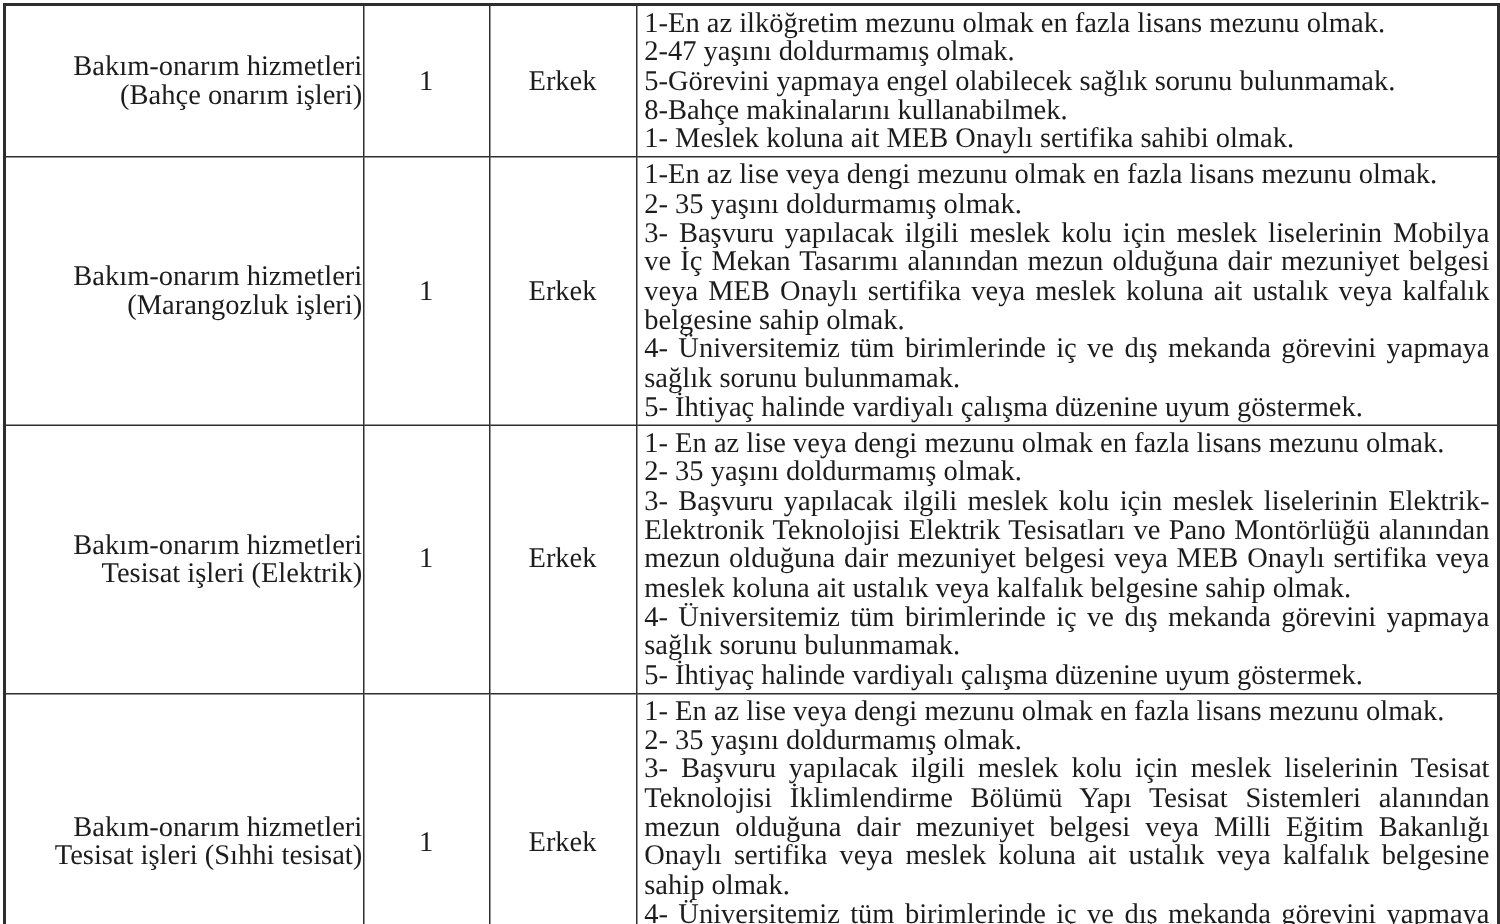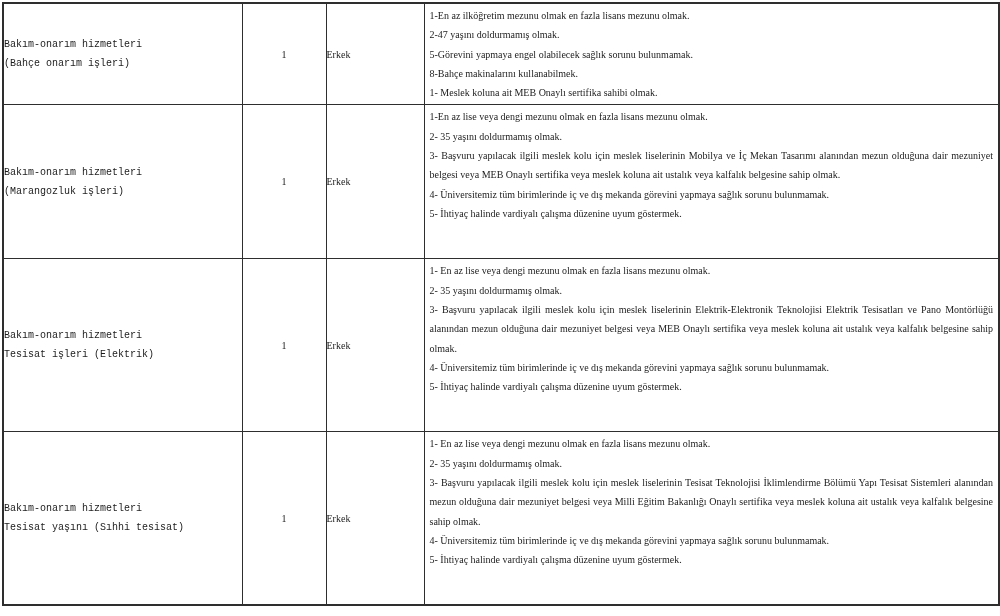--- a/index.html
+++ b/index.html
@@ -15,32 +15,32 @@
     table-layout: fixed;
     width: 996px;
     margin: 2px 2px 0 2px;
     font-family: "Liberation Serif", serif;
     color: #1c1c1c;
     border: 2px solid #2e2e2e;
   }
   .doc-table td {
     border: 1px solid #2e2e2e;
     vertical-align: middle;
-    font-size: 10px;
+    font-size: 19px;
     line-height: 19.3px;
     padding: 0;
   }
   col.col-position { width: 239px; }
   col.col-count    { width: 84px;  }
   col.col-gender   { width: 98px;  }
   col.col-req      { width: 575px; }
 
-  td.cell-position { text-align: left; font-family: Liberation Mono, monospace; }
+  td.cell-position { text-align: right; }
   td.cell-count    { text-align: center; }
-  td.cell-gender   { }
+  td.cell-gender   { text-align: center; }
   td.cell-req      { vertical-align: top; padding: 2px 5px 2px 5px; }
 
   tr.row-1 { height: 95px;  }
   tr.row-2 { height: 154px; }
   tr.row-3 { height: 173px; }
   tr.row-4 { height: 173px; }
 
   .req-item {
     margin: 0;
     text-align: justify;
@@ -103,21 +103,21 @@
         <p class="req-item">2- 35 yaşını doldurmamış olmak.</p>
         <p class="req-item">3- Başvuru yapılacak ilgili meslek kolu için meslek liselerinin Elektrik-Elektronik Teknolojisi Elektrik Tesisatları ve Pano Montörlüğü alanından mezun olduğuna dair mezuniyet belgesi veya MEB Onaylı sertifika veya meslek koluna ait ustalık veya kalfalık belgesine sahip olmak.</p>
         <p class="req-item">4- Üniversitemiz tüm birimlerinde iç ve dış mekanda görevini yapmaya sağlık sorunu bulunmamak.</p>
         <p class="req-item">5- İhtiyaç halinde vardiyalı çalışma düzenine uyum göstermek.</p>
       </td>
     </tr>
 
     <tr class="row-4">
       <td class="cell-position">
         <div>Bakım-onarım hizmetleri</div>
-        <div>Tesisat yaşını (Sıhhi tesisat)</div>
+        <div>Tesisat işleri (Sıhhi tesisat)</div>
       </td>
       <td class="cell-count">1</td>
       <td class="cell-gender">Erkek</td>
       <td class="cell-req">
         <p class="req-item">1- En az lise veya dengi mezunu olmak en fazla lisans mezunu olmak.</p>
         <p class="req-item">2- 35 yaşını doldurmamış olmak.</p>
         <p class="req-item">3- Başvuru yapılacak ilgili meslek kolu için meslek liselerinin Tesisat Teknolojisi İklimlendirme Bölümü Yapı Tesisat Sistemleri alanından mezun olduğuna dair mezuniyet belgesi veya Milli Eğitim Bakanlığı Onaylı sertifika veya meslek koluna ait ustalık veya kalfalık belgesine sahip olmak.</p>
         <p class="req-item">4- Üniversitemiz tüm birimlerinde iç ve dış mekanda görevini yapmaya sağlık sorunu bulunmamak.</p>
         <p class="req-item">5- İhtiyaç halinde vardiyalı çalışma düzenine uyum göstermek.</p>
       </td>

